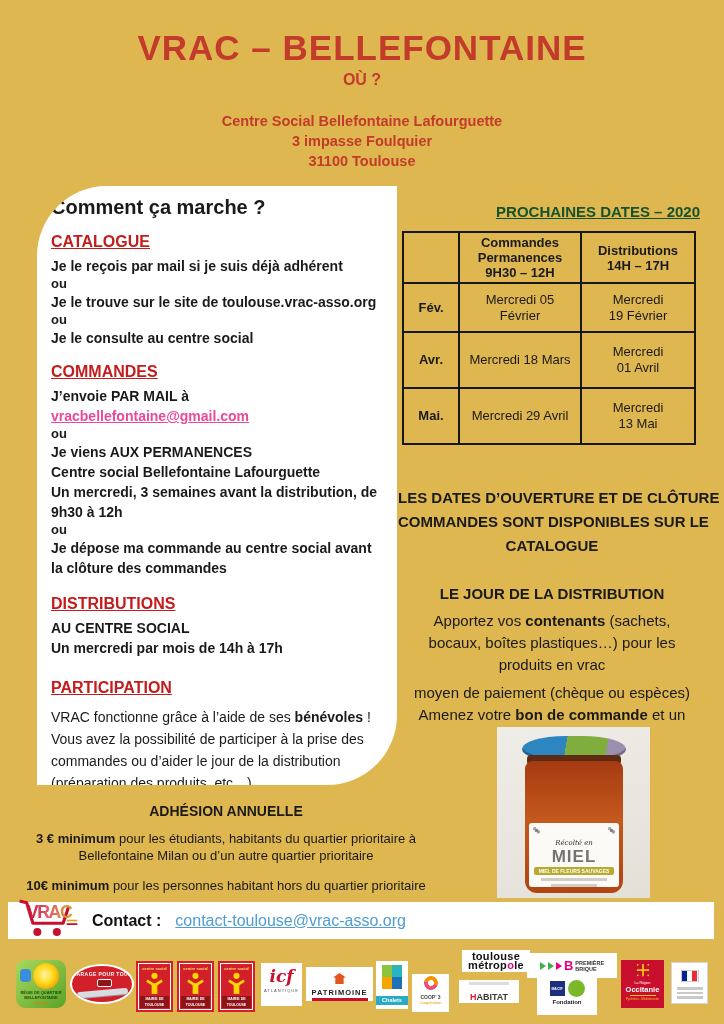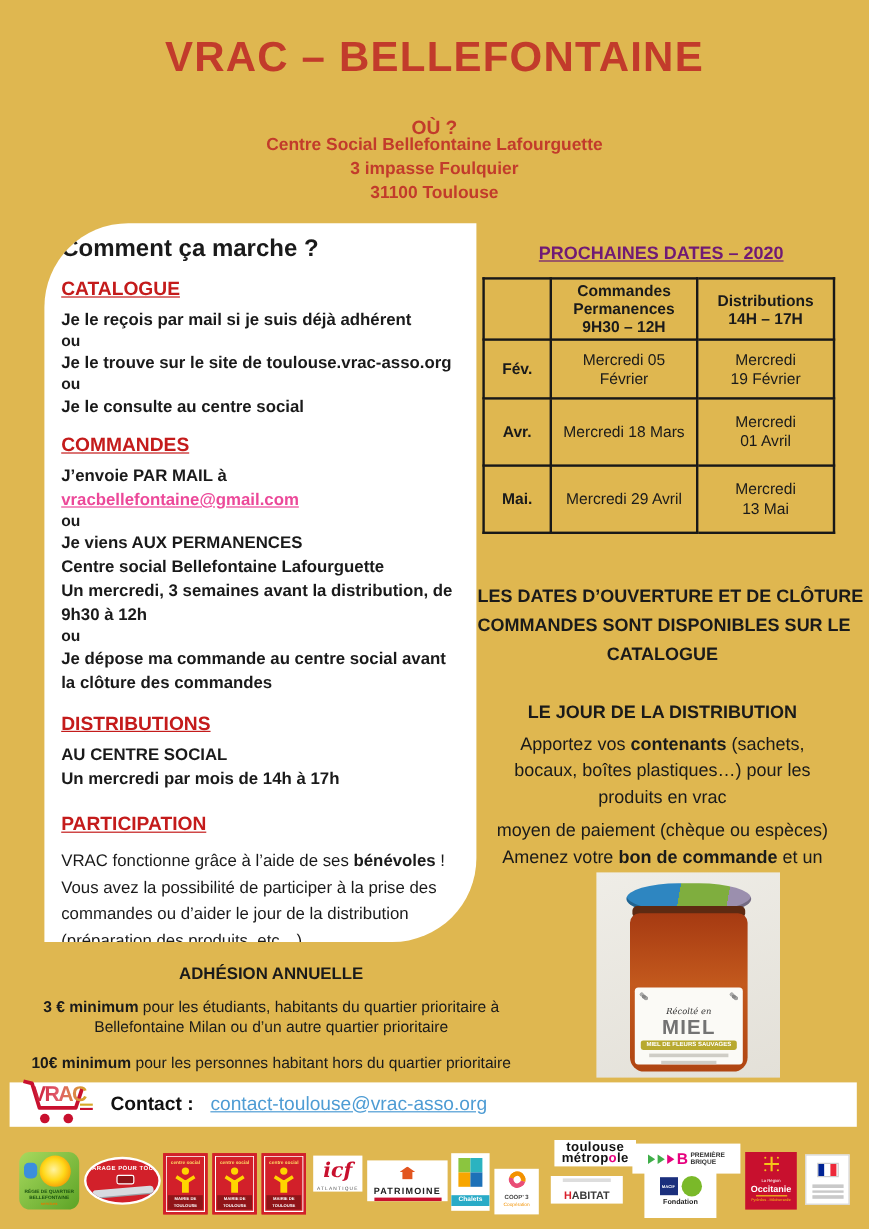--- a/index.html
+++ b/index.html
@@ -1,40 +1,40 @@
 <!DOCTYPE html>
 <html lang="fr"><head>
 <meta charset="utf-8">
 <style>
   *{box-sizing:border-box;margin:0;padding:0}
   html,body{width:724px;height:1024px}
   body{position:relative;background:#dfb750;font-family:"Liberation Sans",sans-serif;color:#1a1a1a;overflow:hidden}
 
   
   .page-title{position:absolute;top:28px;left:0;right:0;text-align:center;font-size:35px;font-weight:700;letter-spacing:1px;color:#c23b2b}
-  .where{position:absolute;top:99px;left:0;right:0;text-align:center;font-size:16px;font-weight:700;color:#c23b2b}
+  .where{position:absolute;top:71px;left:0;right:0;text-align:center;font-size:16px;font-weight:700;color:#c23b2b}
   .address{position:absolute;top:111px;left:0;right:0;text-align:center;font-size:14.5px;font-weight:700;color:#c23b2b;line-height:20px}
 
   
   .panel{position:absolute;left:37px;top:186px;width:360px;height:599px;background:#fff;
          border-radius:70px 0 70px 0;overflow:hidden;text-align:left;padding:8px 14px 0}
   .panel h2{font-size:20px;line-height:26px;font-weight:700}
   .sec{font-size:16px;line-height:20px;font-weight:700;color:#c41b1b;text-decoration:underline;margin:14px 0 4px}
   .sec.mt12{margin-top:12px}.sec.mt16{margin-top:16px}.sec.mt20{margin-top:20px}
   .ln{font-size:14px;line-height:20px;font-weight:700;margin:0}
   .ln.first{margin-top:4px}
   .ou{font-size:13px;line-height:16px;font-weight:700;margin:0}
   .blk{display:block;white-space:nowrap}
   .mail{color:#ec4899;text-decoration:underline;font-weight:700;cursor:pointer}
   .pp{font-size:14px;line-height:22px;font-weight:400;margin:0}
   .pp.mt8{margin-top:8px}
   .pp b{font-weight:700}
 
   
-  .dates-title{position:absolute;left:402px;top:203px;width:298px;text-align:center;font-size:15px;font-weight:700;color:#701a75;text-decoration:underline}
+  .dates-title{position:absolute;left:402px;top:203px;width:298px;text-align:right;font-size:15px;font-weight:700;color:#14532d;text-decoration:underline}
   table.dates{position:absolute;left:402px;top:231px;width:292px;border-collapse:collapse;table-layout:fixed}
   table.dates th,table.dates td{border:2px solid #181818;text-align:center;vertical-align:middle;font-size:13px;padding:2px 4px}
   table.dates col.c1{width:56px}table.dates col.c2{width:122px}table.dates col.c3{width:114px}
   table.dates th{font-weight:700;height:48px}
   table.dates th span{display:block;line-height:15px}
   table.dates td{height:49px;line-height:16px}
   table.dates tr.r2 td,table.dates tr.r3 td{height:56px}
   table.dates td.month{font-weight:700}
   table.dates td.cell-pad{padding:2px 26px}
 
@@ -87,21 +87,21 @@
   .garage-text{position:absolute;left:0;right:0;top:5px;text-align:center;font-size:5px;font-weight:700;color:#fff;letter-spacing:.4px}
   .garage-car{position:absolute;left:25px;top:13px;width:15px;height:8px;background:#8f1418;border:1px solid #fff;border-radius:2px}
   .wrench{position:absolute;left:5px;top:24px;width:51px;height:6px;background:#d8dbdf;border-radius:3px;transform:rotate(-5deg);box-shadow:0 1px 0 #9aa0a6}
 
   .t-cs{width:37px;height:51px;background:#d2202a;border:2px solid #d2202a;box-shadow:inset 0 0 0 1px #fff;text-align:center}
   .t-cs1{left:136px;top:961px}.t-cs2{left:177px;top:961px}.t-cs3{left:218px;top:961px}
   .cs-top{display:block;margin-top:3px;font-size:4px;line-height:5px;color:#ffd966;font-weight:700}
   .cs-person{width:19px;height:23px;margin-top:1px}
   .cs-bot{position:absolute;left:2px;right:2px;bottom:2px;background:#8f1418;color:#fff;font-size:3.5px;line-height:6px;font-weight:700}
 
-  .t-icf{left:261px;top:963px;width:41px;height:30px;text-align:center;padding-top:4px}
+  .t-icf{left:261px;top:963px;width:41px;height:43px;text-align:center;padding-top:4px}
   .icf-main{display:block;font-family:"DejaVu Serif",serif;font-style:italic;font-weight:700;font-size:17px;line-height:19px;color:#c8102e}
   .icf-sub{display:block;font-size:4px;letter-spacing:1px;color:#555;margin-top:2px}
 
   .t-pat{left:306px;top:967px;width:67px;height:34px;text-align:center;padding-top:3px}
   .house{display:inline-block;width:13px;height:11px;background:#e2551f;clip-path:polygon(50% 0,100% 42%,82% 42%,82% 100%,18% 100%,18% 42%,0 42%)}
   .pat-text{display:block;font-size:7.5px;font-weight:700;letter-spacing:1px;color:#222;line-height:9px}
   .pat-bar{display:block;width:56px;height:3px;margin:1px auto 0;background:#c8102e}
 
   .t-chalets{left:376px;top:961px;width:32px;height:48px;text-align:center;padding-top:4px}
   .ch-grid{width:20px;height:24px;margin:0 auto;display:grid;grid-template:1fr 1fr/1fr 1fr}

